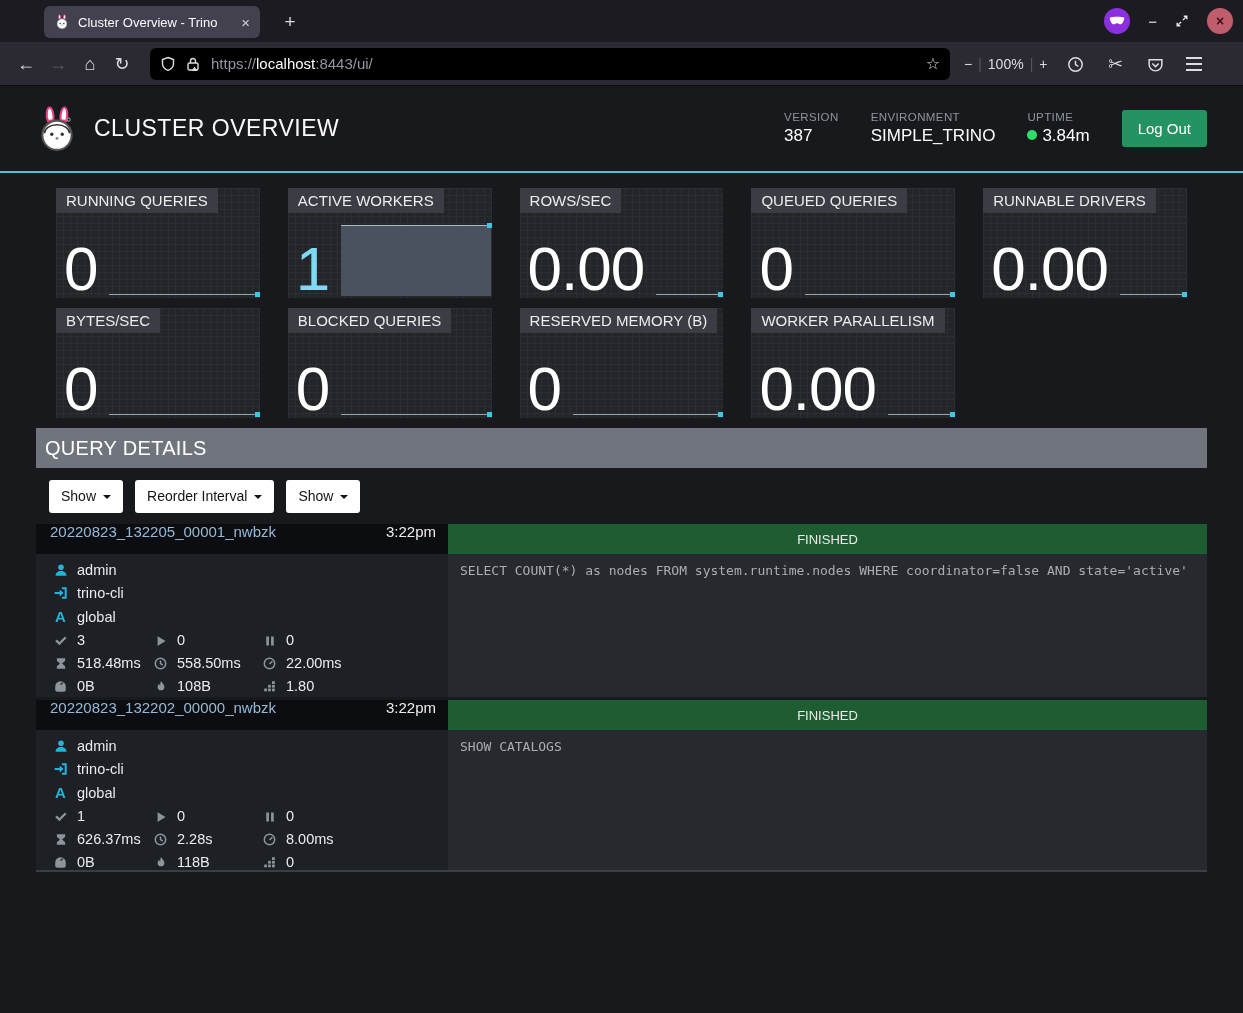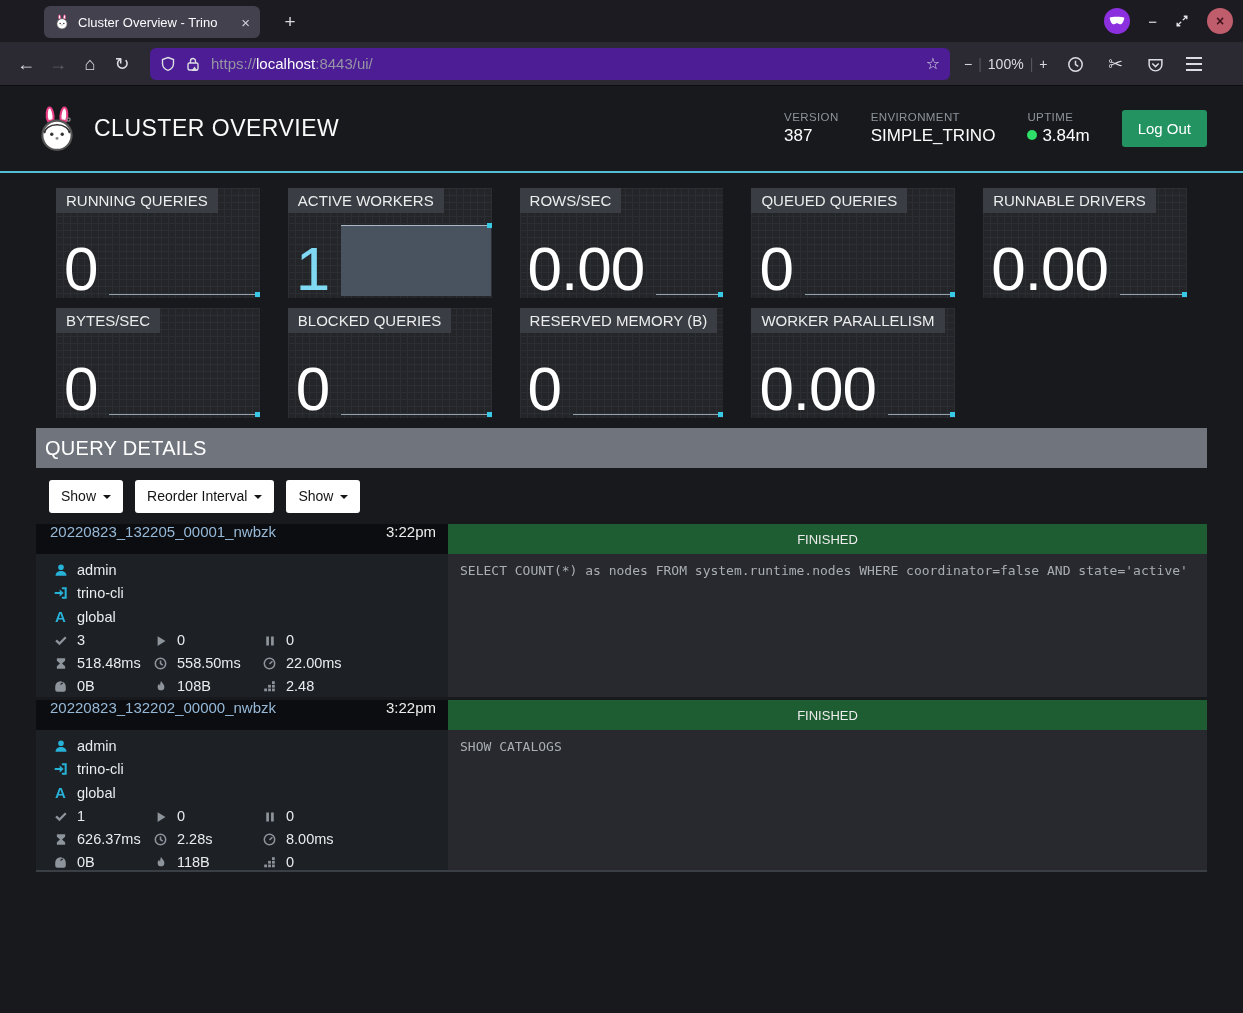--- a/index.html
+++ b/index.html
@@ -18,21 +18,21 @@
   .mask-badge { width:26px; height:26px; border-radius:50%; background:#8c30df; display:flex; align-items:center; justify-content:center; }
   .win-min { color:#e6e6ec; font-size:15px; }
   .win-restore svg { display:block; }
   .win-close { width:26px; height:26px; border-radius:50%; background:#c05d6d; color:#3f1119; font-size:14px;
     display:flex; align-items:center; justify-content:center; font-weight:bold; }
 
   .navbar { height:44px; background:#2b2a33; display:flex; align-items:center; padding:0 10px;
     border-bottom:1px solid #0e0e12; position:relative; }
   .nav-ic { color:#dcdce3; font-size:18px; width:32px; height:30px; text-align:center; line-height:30px; border-radius:4px; }
   .nav-ic.disabled { color:#5c5b66; }
-  .urlbar { flex:0 0 800px; height:32px; background:#4c1d95; border-radius:6px; margin-left:12px;
+  .urlbar { flex:0 0 800px; height:32px; background:#000000; border-radius:6px; margin-left:12px;
     display:flex; align-items:center; padding:0 10px; }
   .urlbar svg { flex:none; }
   .url-text { margin-left:10px; font-size:15px; color:#9595a3; flex:1; white-space:nowrap; }
   .url-text .host { color:#fbfbfe; }
   .url-star { color:#d7d7e0; font-size:16px; }
   .zoomctl { display:flex; align-items:center; margin-left:14px; color:#dcdce3; font-size:14px; }
   .zoomctl .sep { color:#55545f; margin:0 6px; }
   .toolbar-right { display:flex; align-items:center; gap:8px; margin-left:12px; }
   .hamburger { width:30px; height:30px; display:flex; flex-direction:column; justify-content:center; gap:4px; align-items:center; }
   .hamburger i { display:block; width:16px; height:2px; background:#dcdce3; }
@@ -366,21 +366,21 @@
       <span class="cell"><span class="q-ic ic-gray"><svg width="12" height="13" viewBox="0 0 16 16">
               <path d="M8 .8c1.2 2.6 4.5 4.2 4.5 7.7a4.5 4.5 0 01-9 0c0-1.7.9-3 1.9-4.2.2 1 .7 1.8 1.5 2.2C6.7 4.3 7.5 2.6 8 .8z"></path>
             </svg></span><span>108B</span></span>
       <span class="cell"><span class="q-ic ic-gray"><svg width="13" height="13" viewBox="0 0 16 16">
               <rect x="1.5" y="10.5" width="3.4" height="3.4"></rect>
               <rect x="6.3" y="6" width="3.4" height="3.4"></rect>
               <rect x="6.3" y="10.5" width="3.4" height="3.4"></rect>
               <rect x="11.1" y="1.5" width="3.4" height="3.4"></rect>
               <rect x="11.1" y="6" width="3.4" height="3.4"></rect>
               <rect x="11.1" y="10.5" width="3.4" height="3.4"></rect>
-            </svg></span><span>2.48</span></span>
+            </svg></span><span>1.80</span></span>
     </div>
   </div>
   <div class="q-sql">SELECT COUNT(*) as nodes FROM system.runtime.nodes WHERE coordinator=false AND state='active'</div>
 </div>
 
 <div class="qrow second">
   <div class="q-head-left">
     <a href="#" class="q-id">20220823_132202_00000_nwbzk</a>
     <span class="q-time">3:22pm</span>
   </div>

